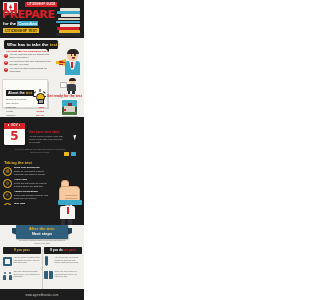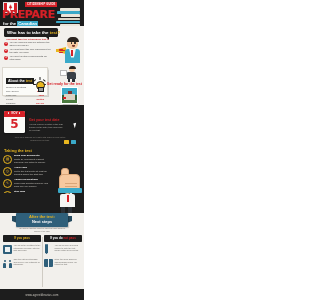--- a/index.html
+++ b/index.html
@@ -1,20 +1,20 @@
 <!DOCTYPE html>
 <html><head>
 <meta charset="utf-8">
 <style>
   html,body{margin:0;padding:0;background:#ffffff;}
   body{width:84px;height:300px;overflow:hidden;font-family:"Liberation Sans",sans-serif;}
   .page{position:relative;width:84px;height:300px;background:#f2f0ec;}
 
   
-  .header{position:relative;height:26px;background:#1d1d1d;overflow:hidden;padding-left:44px;}
+  .header{position:relative;height:38px;background:#1d1d1d;overflow:hidden;padding-left:44px;}
   .flag{position:absolute;left:3px;top:2px;width:13px;height:9px;background:#fff;border:0.5px solid #ddd;}
   .flag .bar{position:absolute;top:0;width:3px;height:100%;background:#d62027;}
   .flag .bl{left:0;} .flag .br{right:0;}
   .flag .leaf{position:absolute;left:4.5px;top:1px;width:4px;height:7px;background:#d62027;
      clip-path:polygon(50% 0,62% 28%,80% 20%,72% 46%,96% 42%,78% 60%,56% 64%,58% 100%,42% 100%,44% 64%,22% 60%,4% 42%,28% 46%,20% 20%,38% 28%);}
   .hdr-tag{position:absolute;left:25px;top:2px;background:#d62027;color:#fff;font-size:2.6px;
      letter-spacing:.2px;padding:1px 2px;font-weight:bold;white-space:nowrap;}
   .prepare{position:absolute;left:2px;top:10px;color:#d62027;font-size:11px;font-weight:bold;
      letter-spacing:-0.4px;line-height:10px;font-family:"DejaVu Sans",sans-serif;
      -webkit-text-stroke:0.2px #d62027;}

